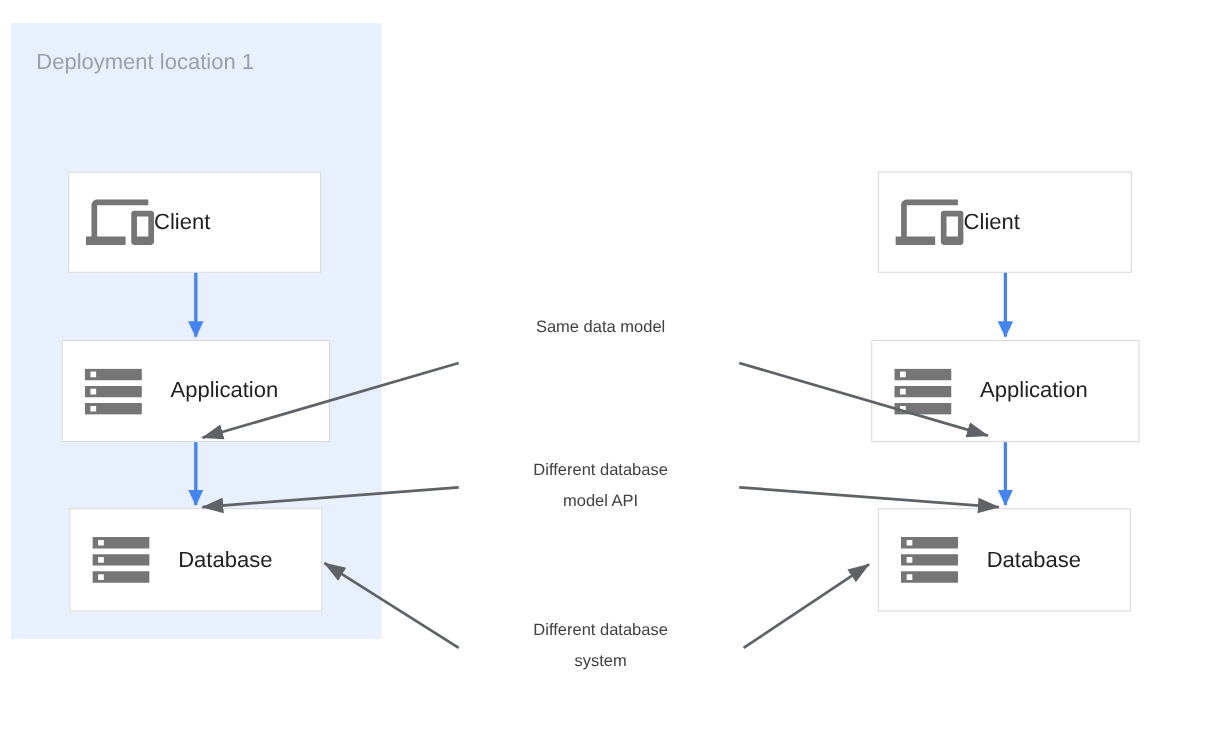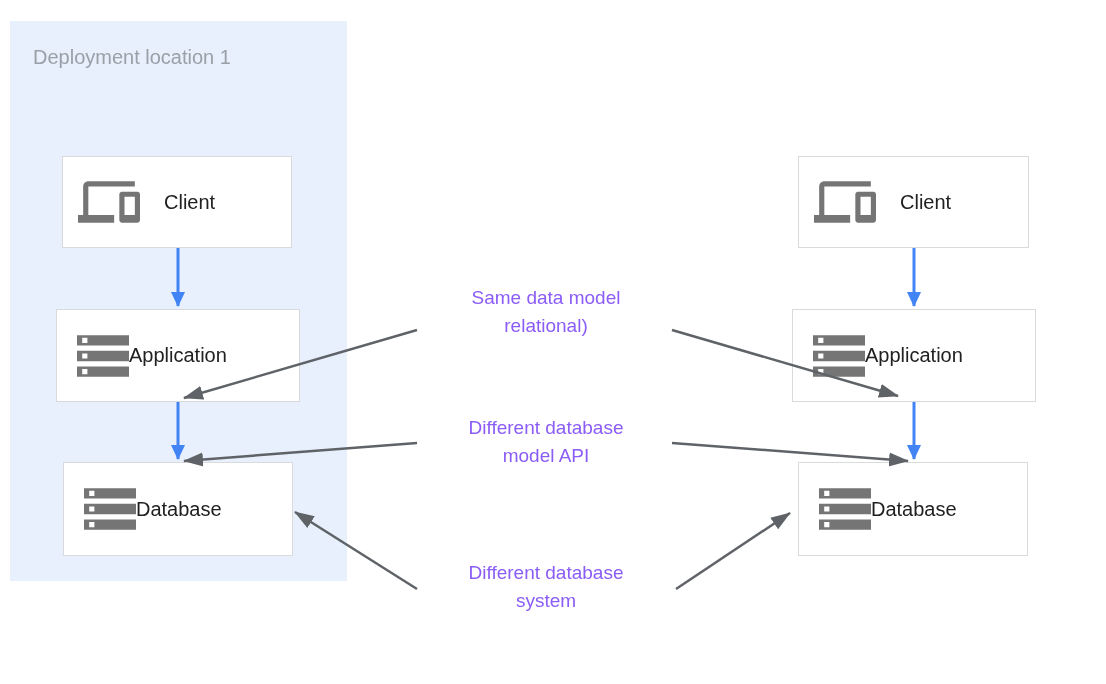--- a/index.html
+++ b/index.html
@@ -43,30 +43,30 @@
     white-space: nowrap;
   }
   
   #l-client   { left: 62px;  top: 156px; width: 230px; height: 92px; padding-left: 15px; }
   #l-app      { left: 56px;  top: 309px; width: 244px; height: 93px; padding-left: 20px; }
   #l-db       { left: 63px;  top: 462px; width: 230px; height: 94px; padding-left: 20px; }
   
   #r-client   { left: 798px; top: 156px; width: 231px; height: 92px; padding-left: 15px; }
   #r-app      { left: 792px; top: 309px; width: 244px; height: 93px; padding-left: 20px; }
   #r-db       { left: 798px; top: 462px; width: 230px; height: 94px; padding-left: 20px; }
-  #l-client .label, #r-client .label { margin-left: 24px; }
-  #l-app .label, #r-app .label, #l-db .label, #r-db .label { }
+  #l-client .label, #r-client .label { }
+  #l-app .label, #r-app .label, #l-db .label, #r-db .label { margin-left: 26px; }
   .annotation {
     position: absolute;
     width: 320px;
     left: 386px;
     text-align: center;
-    font-size: 19px;
+    font-size: 15px;
     line-height: 28px;
-    color: #8b5cf6;
+    color: #404040;
   }
   #annotation-1 { top: 284px; }
   #annotation-2 { top: 414px; }
   #annotation-3 { top: 559px; }
   #arrow-layer {
     position: absolute;
     left: 0; top: 0;
     width: 1106px;
     height: 684px;
     pointer-events: none;
@@ -123,21 +123,20 @@
 
   <div class="node" id="r-db">
     <svg class="icon" width="52" height="42" viewBox="2 4 20 16">
       <path fill="#757575" d="M2 20h20v-4H2v4zm2-3h2v2H4v-2zM2 4v4h20V4H2zm4 3H4V5h2v2zm-4 7h20v-4H2v4zm2-3h2v2H4v-2z"></path>
     </svg>
     <span class="label">Database</span>
   </div>
 
   <div class="annotation" id="annotation-1">
     <div>Same data model</div>
-    <div>relational)</div>
   </div>
   <div class="annotation" id="annotation-2">
     <div>Different database</div>
     <div>model API</div>
   </div>
   <div class="annotation" id="annotation-3">
     <div>Different database</div>
     <div>system</div>
   </div>
 

